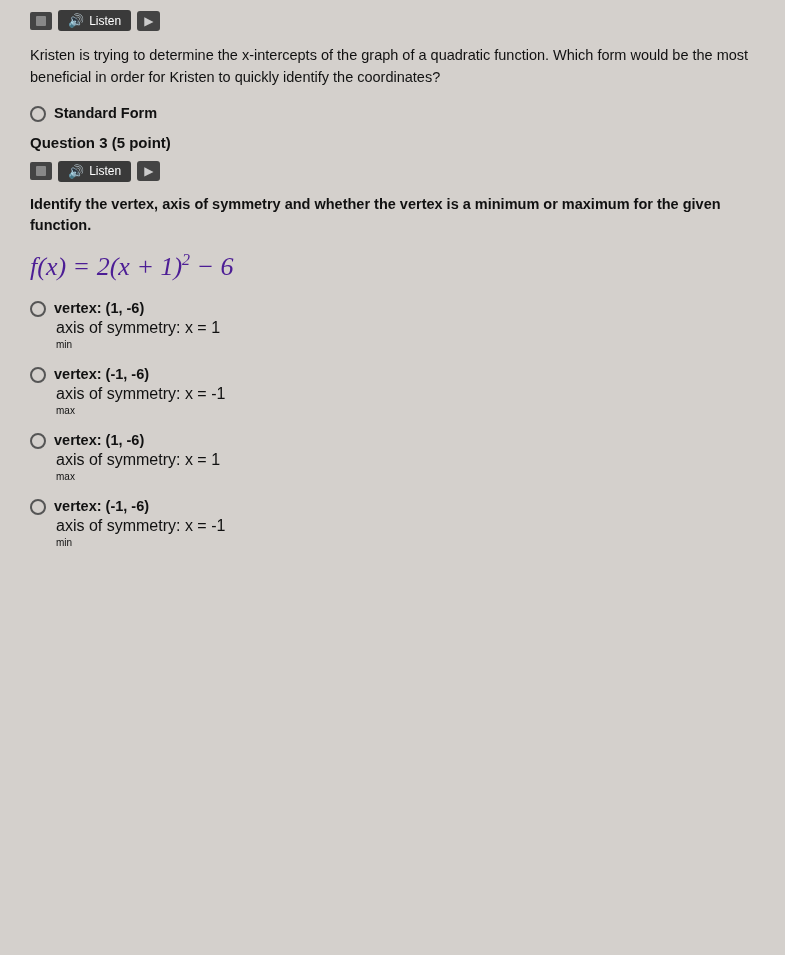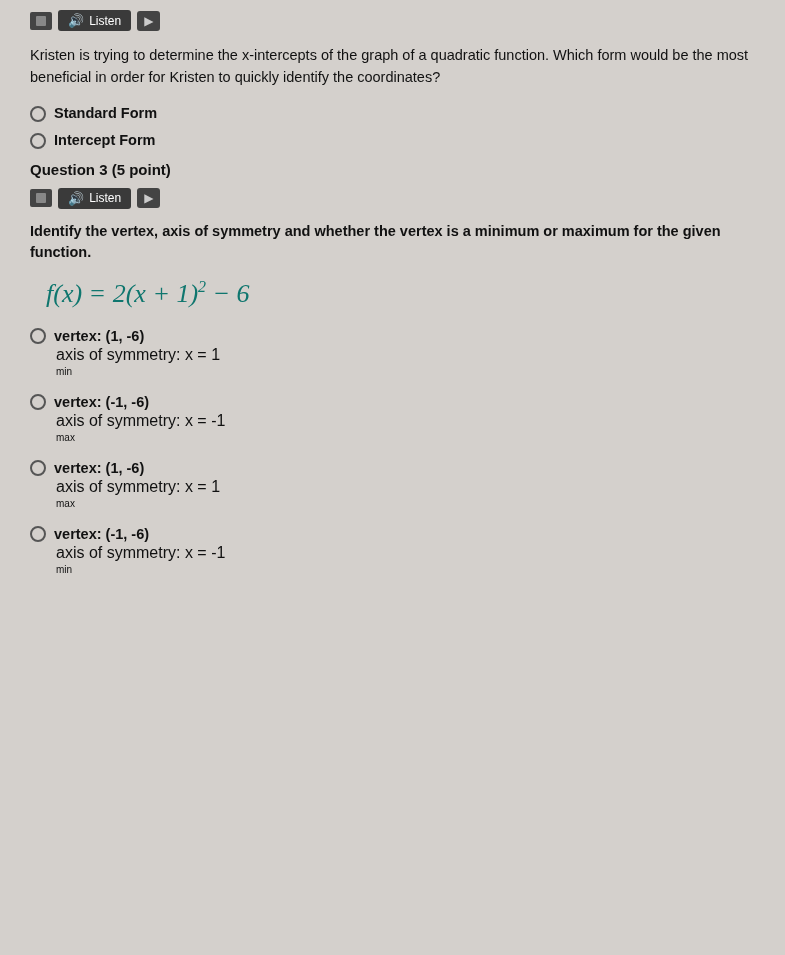--- a/index.html
+++ b/index.html
@@ -132,37 +132,37 @@
       font-size: 14.5px;
       line-height: 1.5;
       color: #111;
       margin-bottom: 12px;
       font-weight: 700;
     }
 
     .math-formula {
       font-size: 26px;
       font-style: italic;
-      color: #0f766e;
-      margin: 14px 0 18px 16px;
+      color: #4c1d95;
+      margin: 14px 0 18px 0;
       font-family: 'Times New Roman', Times, serif;
       font-weight: normal;
     }
 
     .math-formula sup {
       font-size: 16px;
     }
 
     .answer-block {
       margin-bottom: 16px;
     }
 
     .answer-first-line {
       display: flex;
-      align-items: flex-end;
+      align-items: center;
       gap: 8px;
       margin-bottom: 2px;
     }
 
     .answer-detail {
       margin-left: 26px;
       font-size: 16px;
       color: #111;
       margin-bottom: 2px;
     }
@@ -190,24 +190,20 @@
     <button class="forward-btn">▶</button>
   </div>
 
   <div class="question-text">Kristen is trying to determine the x-intercepts of the graph of a quadratic function. Which form would be the most beneficial in order for Kristen to quickly identify the coordinates?</div>
 
   <div class="question-section">
     <div class="radio-option">
       <div class="radio-circle"></div>
       <span class="radio-label">Standard Form</span>
     </div>
-    <div class="radio-option">
-      <div class="radio-circle"></div>
-      <span class="radio-label">Intercept Form</span>
-    </div>
   </div>
 
   <div class="question-header">Question 3 (5 point)</div>
 
   <div class="question-controls">
     <div class="stop-btn">
       <div class="stop-btn-inner"></div>
     </div>
     <button class="listen-btn">
       <span class="speaker-icon">🔊</span>

